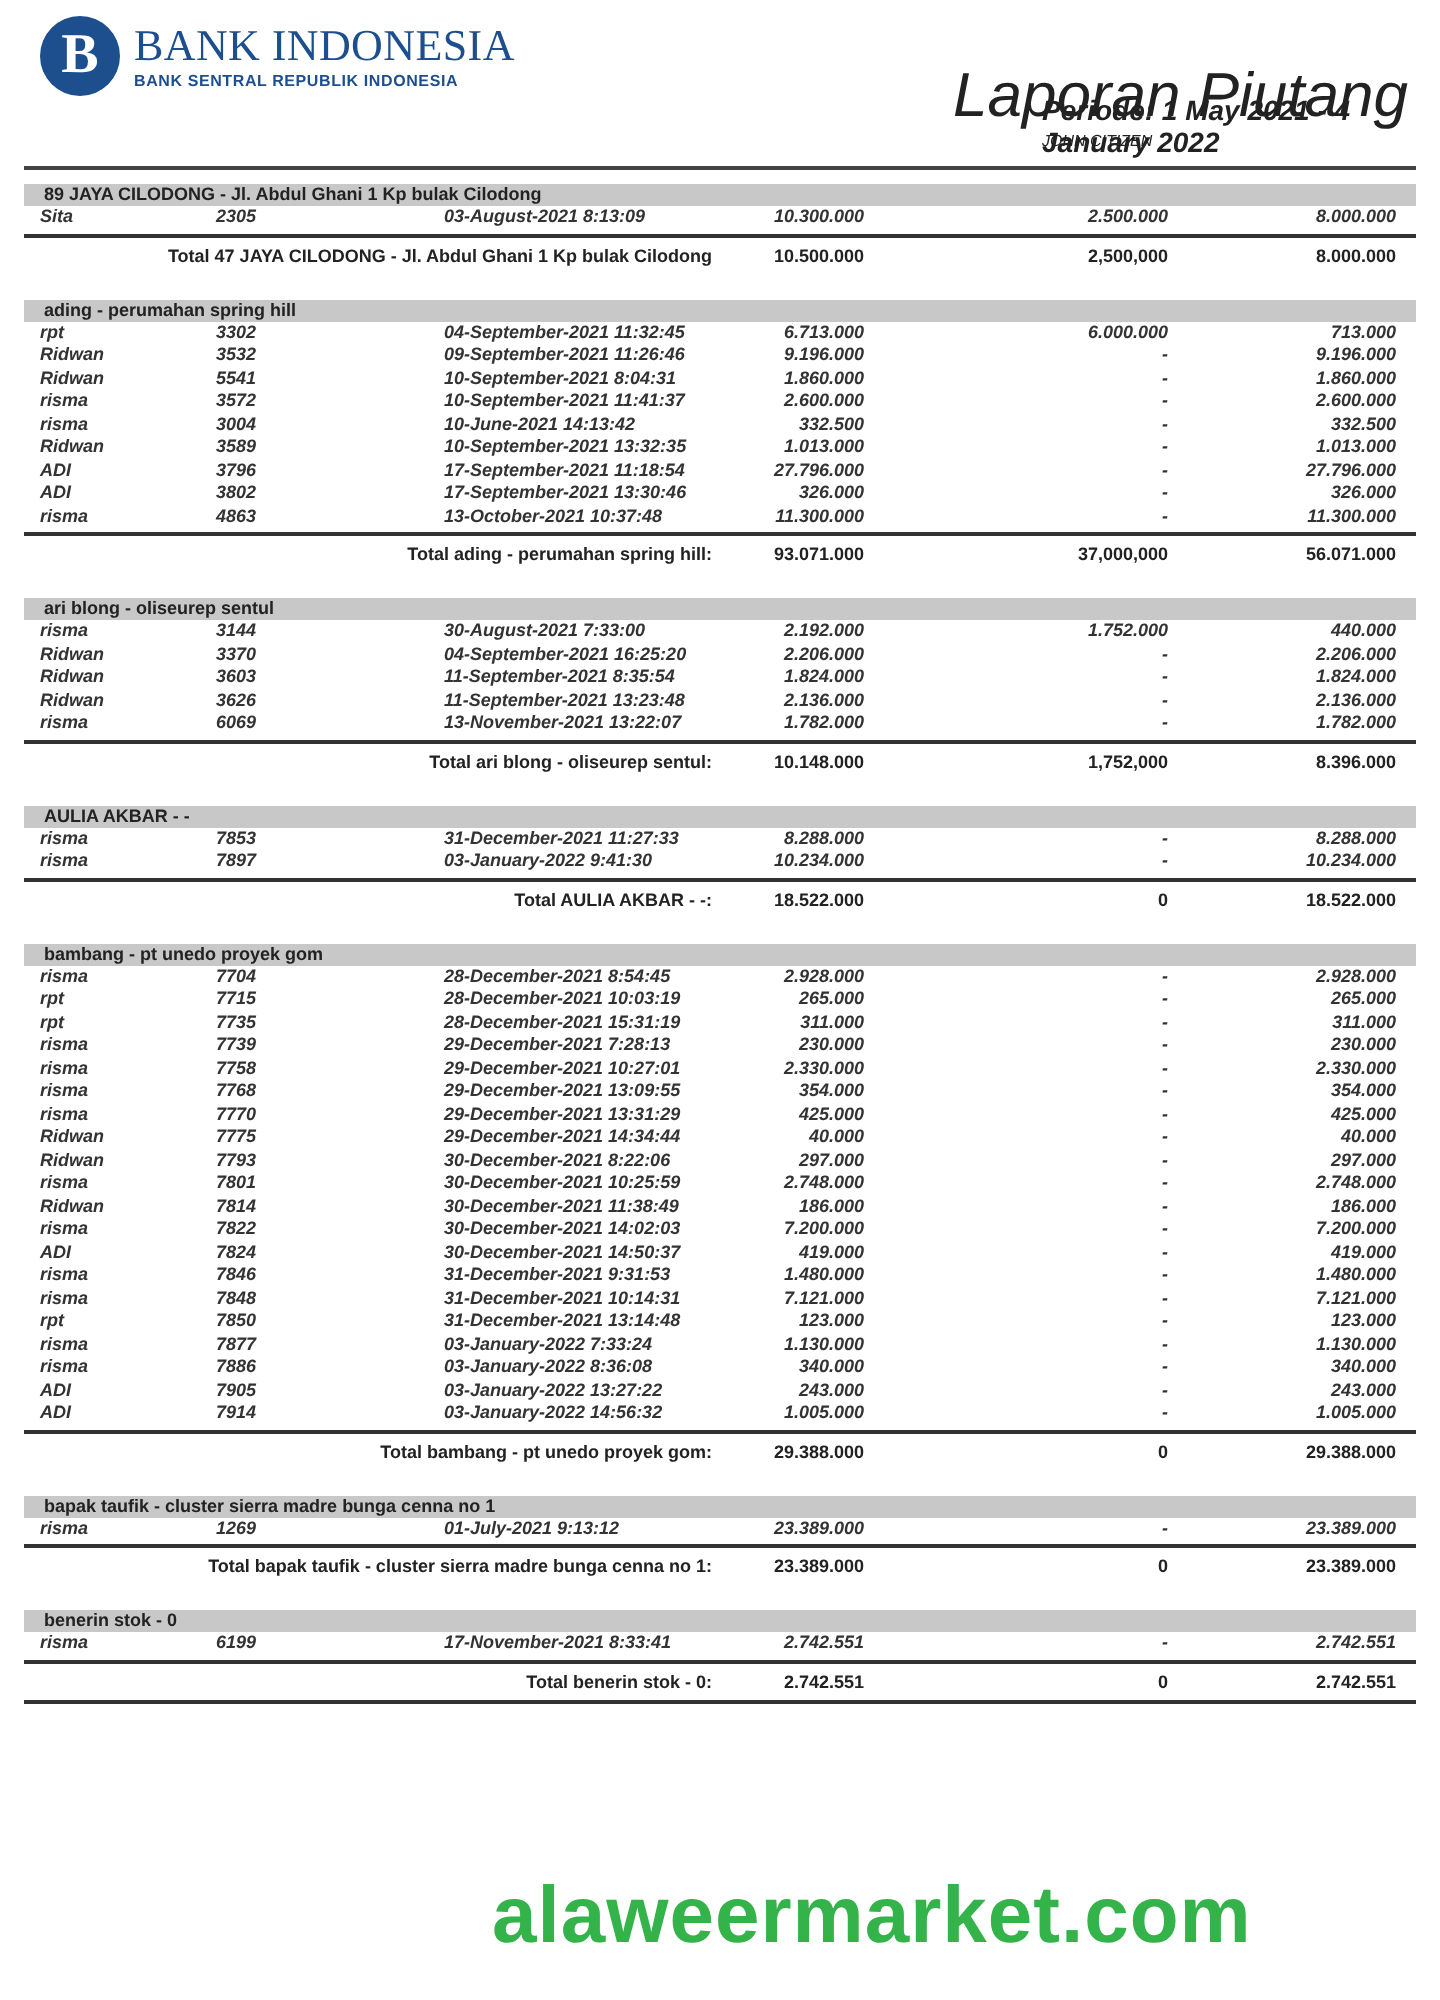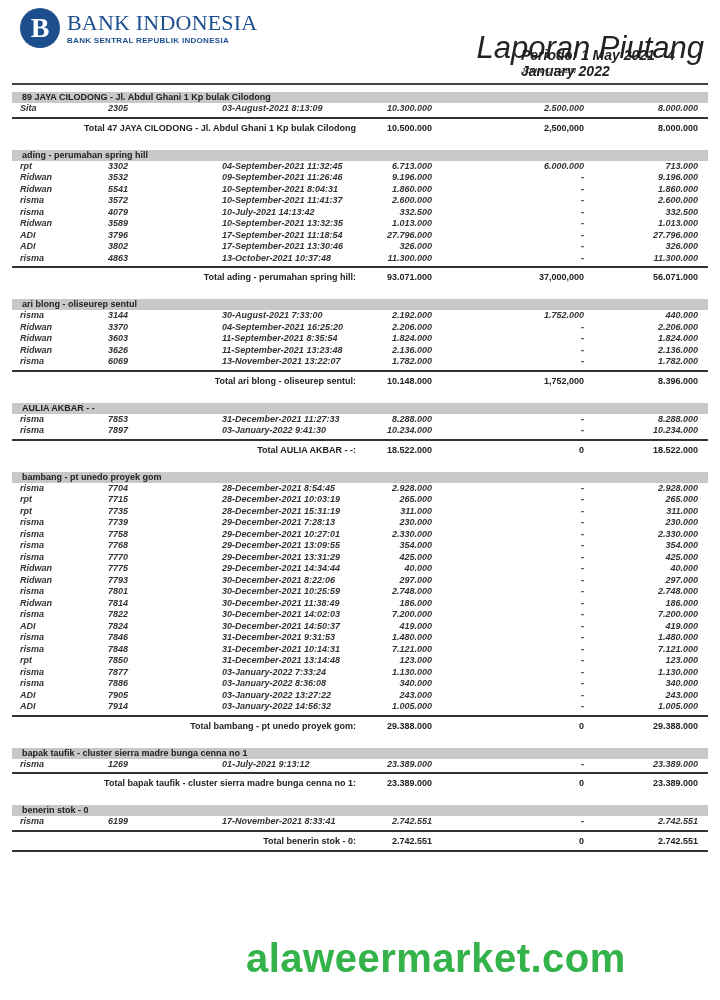--- a/index.html
+++ b/index.html
@@ -105,22 +105,22 @@
       <div class="row">
         <span class="c-user">risma</span>
         <span class="c-id">3572</span>
         <span class="c-date">10-September-2021  11:41:37</span>
         <span class="c-total">2.600.000</span>
         <span class="c-paid">-</span>
         <span class="c-rest">2.600.000</span>
       </div>
       <div class="row">
         <span class="c-user">risma</span>
-        <span class="c-id">4079</span>
-        <span class="c-date">10-July-2021  14:13:42</span>
+        <span class="c-id">3004</span>
+        <span class="c-date">10-June-2021  14:13:42</span>
         <span class="c-total">332.500</span>
         <span class="c-paid">-</span>
         <span class="c-rest">332.500</span>
       </div>
       <div class="row">
         <span class="c-user">Ridwan</span>
         <span class="c-id">3589</span>
         <span class="c-date">10-September-2021  13:32:35</span>
         <span class="c-total">1.013.000</span>
         <span class="c-paid">-</span>

